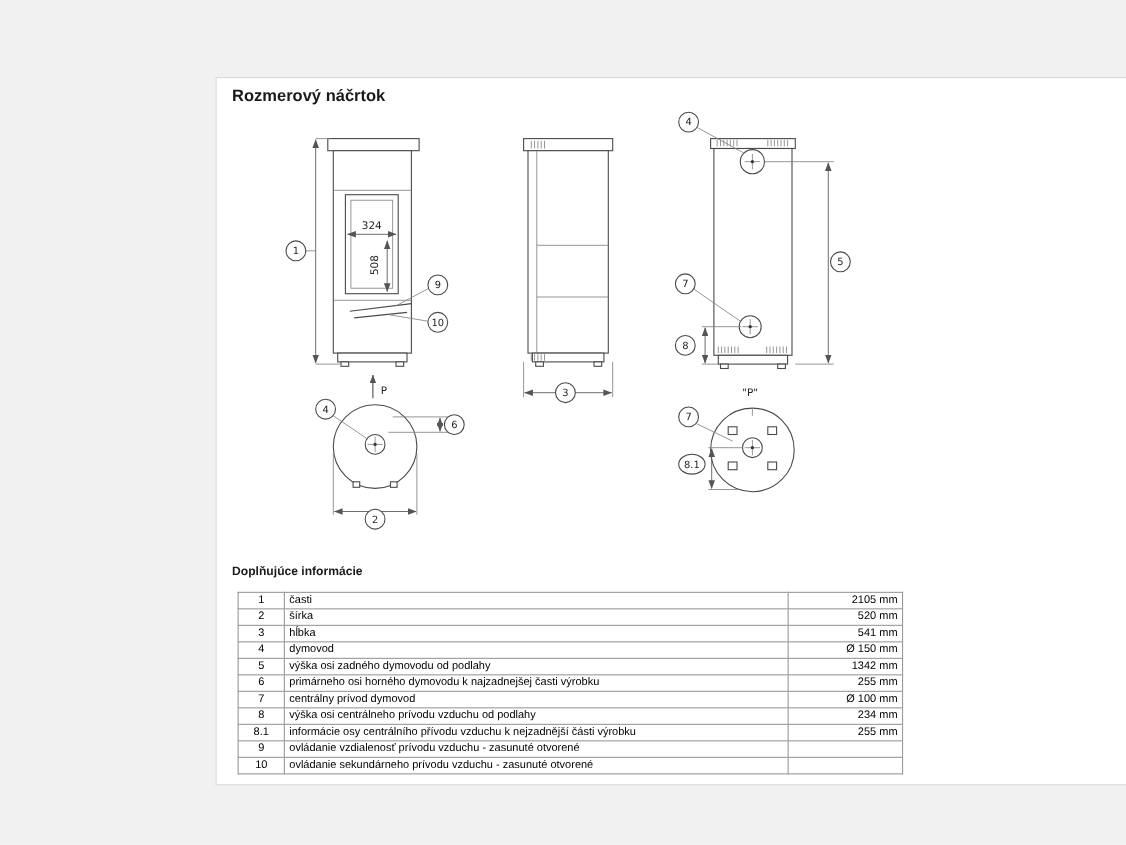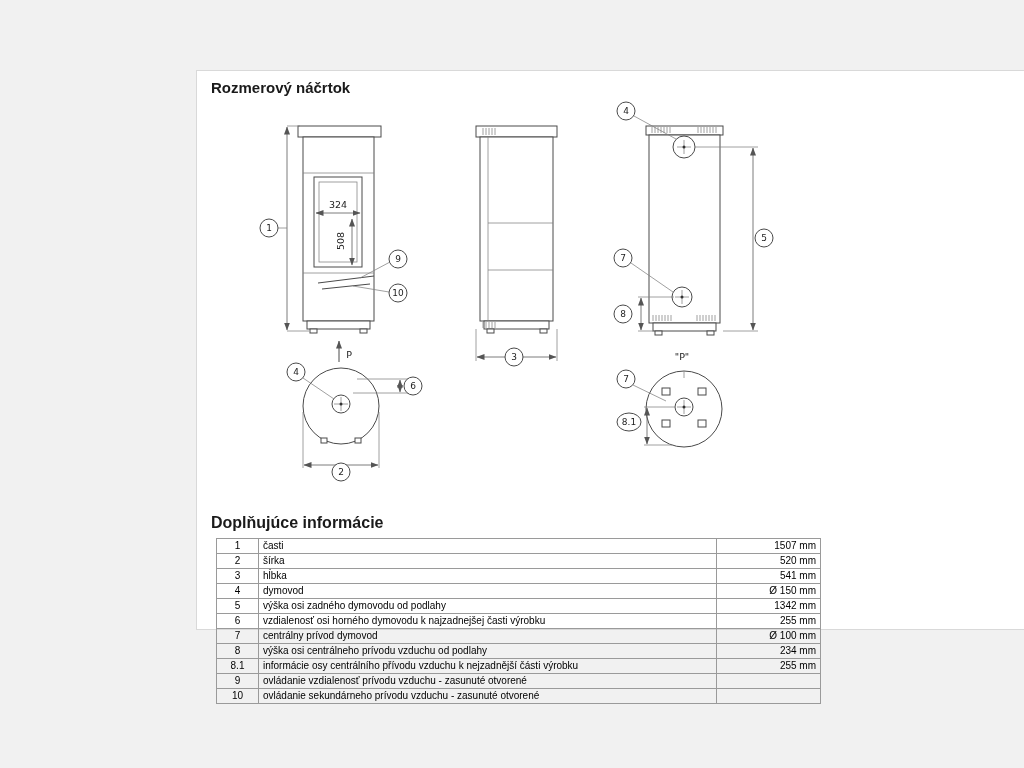--- a/index.html
+++ b/index.html
@@ -6,33 +6,33 @@
   html,body { width:1024px; height:768px; }
   body {
     background:#f1f1f1;
     font-family:"Liberation Sans", sans-serif;
     position:relative;
     overflow:hidden;
     color:#111;
   }
   .page {
     position:absolute; left:196px; top:70px;
-    width:828px; height:560px;
+    width:828px; height:644px;
     background:#ffffff;
     border-left:1px solid #d9d9d9;
     border-top:1px solid #d9d9d9;
     border-bottom:1px solid #d9d9d9;
   }
   h1.page-title {
     position:absolute; left:14px; top:8px;
     font-size:15px; font-weight:bold; color:#1a1a1a;
   }
   h2.info-heading {
     position:absolute; left:14px; top:443px;
-    font-size:16px; font-weight:bold; color:#1a1a1a;
+    font-size:11px; font-weight:bold; color:#1a1a1a;
   }
   svg.drawing { position:absolute; left:0; top:0; }
 
   
   .ln  { stroke:#4a4a4a; stroke-width:1; fill:none; }
   .fw  { stroke:#4a4a4a; stroke-width:1; fill:#ffffff; }
   .thin{ stroke:#808080; stroke-width:0.75; fill:none; }
   .dim { stroke:#5a5a5a; stroke-width:0.8; fill:none; }
   svg text { font-family:"DejaVu Sans", sans-serif; fill:#222; }
   .co { font-size:9px; text-anchor:middle; }
@@ -243,21 +243,21 @@
     </g>
   </svg>
 
   <h2 class="info-heading">Doplňujúce informácie</h2>
 
   <table class="info-table">
     <tbody>
       <tr>
         <td class="c-num">1</td>
         <td class="c-desc">časti</td>
-        <td class="c-val">1507 mm</td>
+        <td class="c-val">2105 mm</td>
       </tr>
       <tr>
         <td class="c-num">2</td>
         <td class="c-desc">šírka</td>
         <td class="c-val">520 mm</td>
       </tr>
       <tr>
         <td class="c-num">3</td>
         <td class="c-desc">hĺbka</td>
         <td class="c-val">541 mm</td>
@@ -267,21 +267,21 @@
         <td class="c-desc">dymovod</td>
         <td class="c-val">Ø 150 mm</td>
       </tr>
       <tr>
         <td class="c-num">5</td>
         <td class="c-desc">výška osi zadného dymovodu od podlahy</td>
         <td class="c-val">1342 mm</td>
       </tr>
       <tr>
         <td class="c-num">6</td>
-        <td class="c-desc">vzdialenosť osi horného dymovodu k najzadnejšej časti výrobku</td>
+        <td class="c-desc">primárneho osi horného dymovodu k najzadnejšej časti výrobku</td>
         <td class="c-val">255 mm</td>
       </tr>
       <tr>
         <td class="c-num">7</td>
         <td class="c-desc">centrálny prívod dymovod</td>
         <td class="c-val">Ø 100 mm</td>
       </tr>
       <tr>
         <td class="c-num">8</td>
         <td class="c-desc">výška osi centrálneho prívodu vzduchu od podlahy</td>

